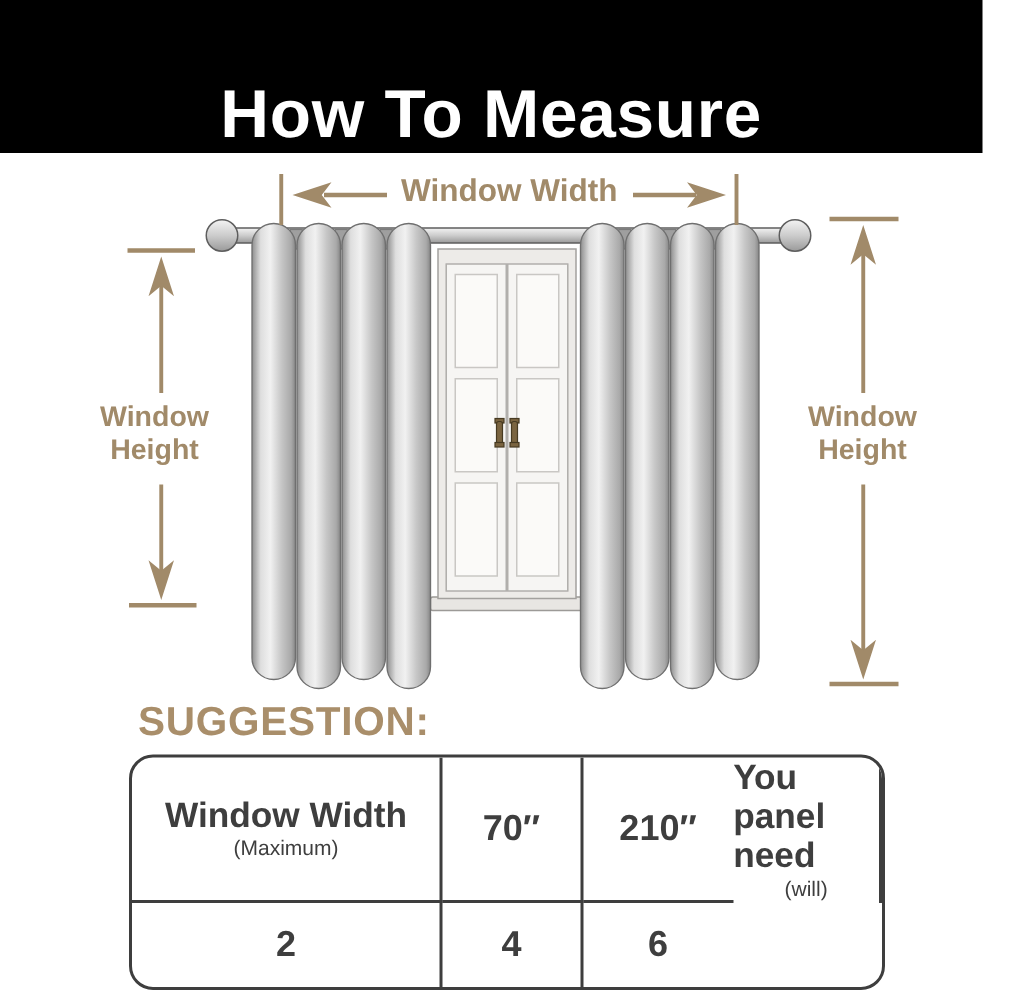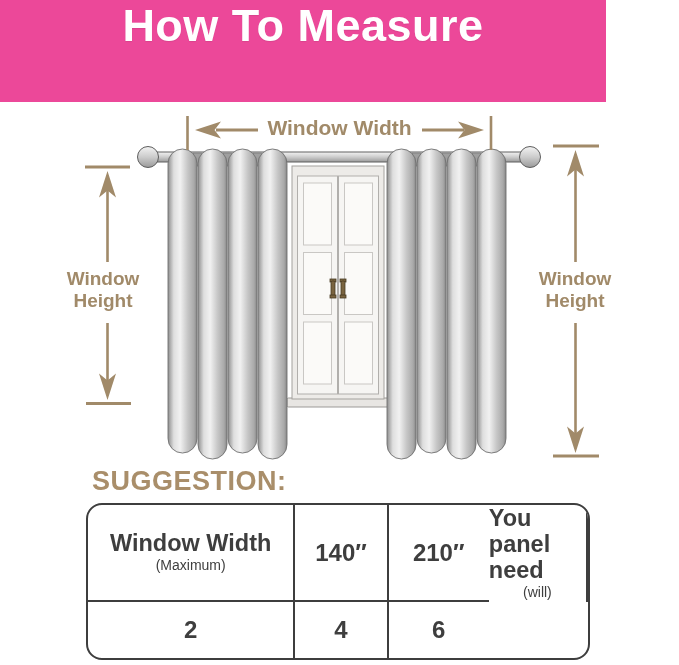--- a/index.html
+++ b/index.html
@@ -2,22 +2,22 @@
 <html><head>
 <meta charset="utf-8">
 <style>
   html,body{margin:0;padding:0;background:#ffffff;}
   .page{
     position:relative;width:679px;height:665px;background:#ffffff;overflow:hidden;
     font-family:"Liberation Sans","DejaVu Sans",sans-serif;
   }
   
   .banner{
-    position:absolute;left:0;top:0;width:606px;height:102px;background:#ec4899;
-    display:flex;align-items:flex-start;justify-content:center;
+    position:absolute;left:0;top:0;width:655px;height:102px;background:#000000;
+    display:flex;align-items:flex-end;justify-content:center;
   }
   .banner h1{
     margin:0;color:#ffffff;font-size:45px;font-weight:800;letter-spacing:.5px;
     text-shadow:0 1px 1px rgba(0,0,0,.08);
   }
   
   .diagram{position:absolute;left:0;top:102px;width:679px;height:368px;}
   .diagram svg{position:absolute;left:0;top:0;}
   .meas-label{
     position:absolute;color:#a18a69;font-weight:700;text-align:center;
@@ -167,21 +167,21 @@
 
   <div class="suggestion">SUGGESTION:</div>
 
   <div class="sg-table">
 
     <div class="cell b-r b-b">
       <div class="main">Window Width</div>
       <div class="sub">(Maximum)</div>
     </div>
     <div class="cell b-r b-b">
-      <div class="val">140″</div>
+      <div class="val">70″</div>
     </div>
     <div class="cell b-b">
       <div class="val">210″</div>
     </div>
 
     <div class="cell b-r">
       <div class="main">You panel need</div>
       <div class="sub">(will)</div>
     </div>
     <div class="cell b-r">

